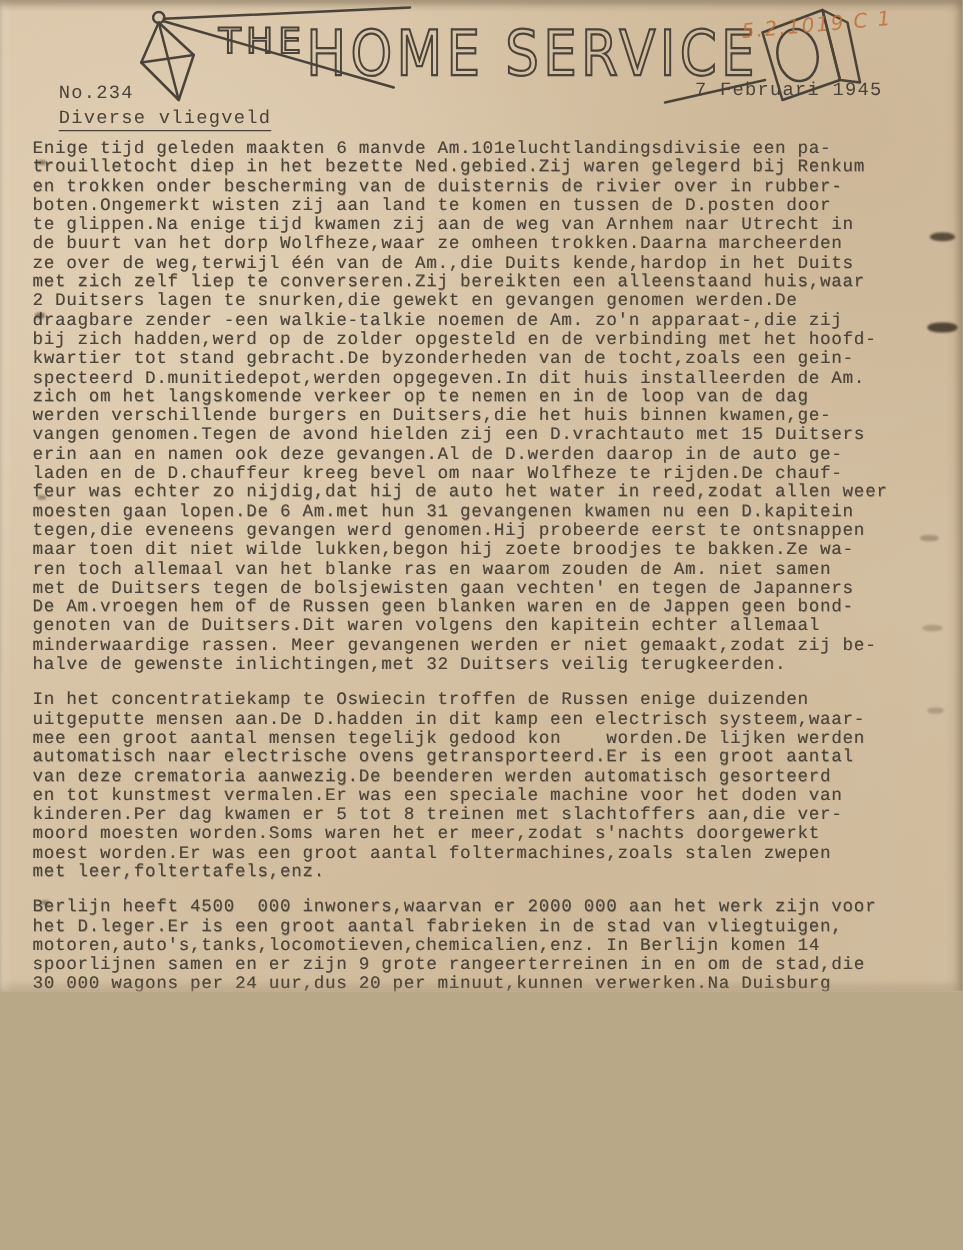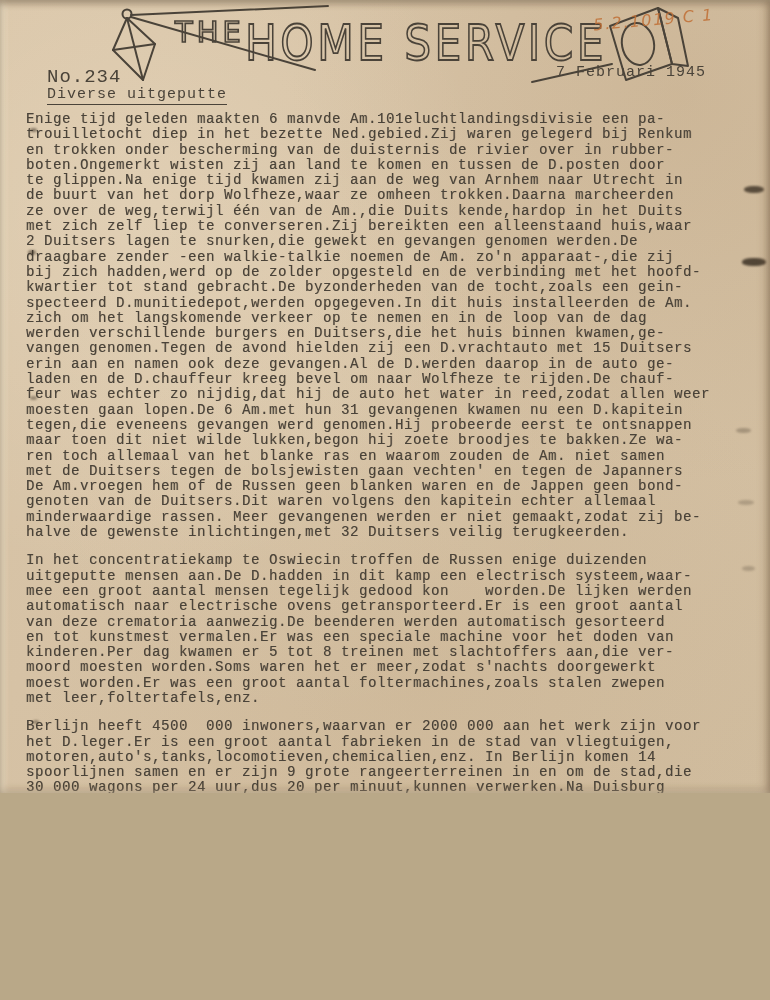--- a/index.html
+++ b/index.html
@@ -36,21 +36,21 @@
   .mast-title{font-size:50px;stroke-width:1.8;}
   .annotation{
     position:absolute;left:593px;top:8px;width:170px;
     color:var(--annotation,#c06f35);
     font-family:"DejaVu Sans","Liberation Sans",sans-serif;
     font-style:italic;font-size:16px;letter-spacing:1.5px;
     transform:rotate(-5deg);opacity:0.85;
   }
   .issue{
     position:absolute;left:47px;top:66px;
-    font-size:19px;color:var(--ink,#4a4339);letter-spacing:1px;
+    font-size:15px;color:var(--ink,#4a4339);letter-spacing:1px;
   }
   .date{
     position:absolute;left:556px;top:64px;
     font-size:15px;color:var(--ink,#4a4339);letter-spacing:1px;
   }
   .section{
     position:absolute;left:47px;top:86px;
     font-size:15px;color:var(--ink,#4a4339);letter-spacing:1px;
     border-bottom:1.5px solid var(--ink,#4a4339);padding-bottom:1px;
   }
@@ -96,21 +96,21 @@
       <polygon class="stroke" points="58,4 78,14 88,62 72,60"></polygon>
       <ellipse class="stroke" cx="38" cy="40" rx="16" ry="21" transform="rotate(-10 38 40)"></ellipse>
       <line class="stroke" x1="12" y1="60" x2="-68" y2="78"></line>
     </g>
   </svg>
 
   <div class="annotation">5.2.1019 C 1</div>
 
   <div class="issue">No.234</div>
   <div class="date">7 Februari 1945</div>
-  <div class="section">Diverse uitgeputte</div>
+  <div class="section">Diverse vliegveld</div>
 
   <div class="body">
     <p>Enige tijd geleden maakten 6 manvde Am.101eluchtlandingsdivisie een pa-
 trouilletocht diep in het bezette Ned.gebied.Zij waren gelegerd bij Renkum
 en trokken onder bescherming van de duisternis de rivier over in rubber-
 boten.Ongemerkt wisten zij aan land te komen en tussen de D.posten door
 te glippen.Na enige tijd kwamen zij aan de weg van Arnhem naar Utrecht in
 de buurt van het dorp Wolfheze,waar ze omheen trokken.Daarna marcheerden
 ze over de weg,terwijl één van de Am.,die Duits kende,hardop in het Duits
 met zich zelf liep te converseren.Zij bereikten een alleenstaand huis,waar

